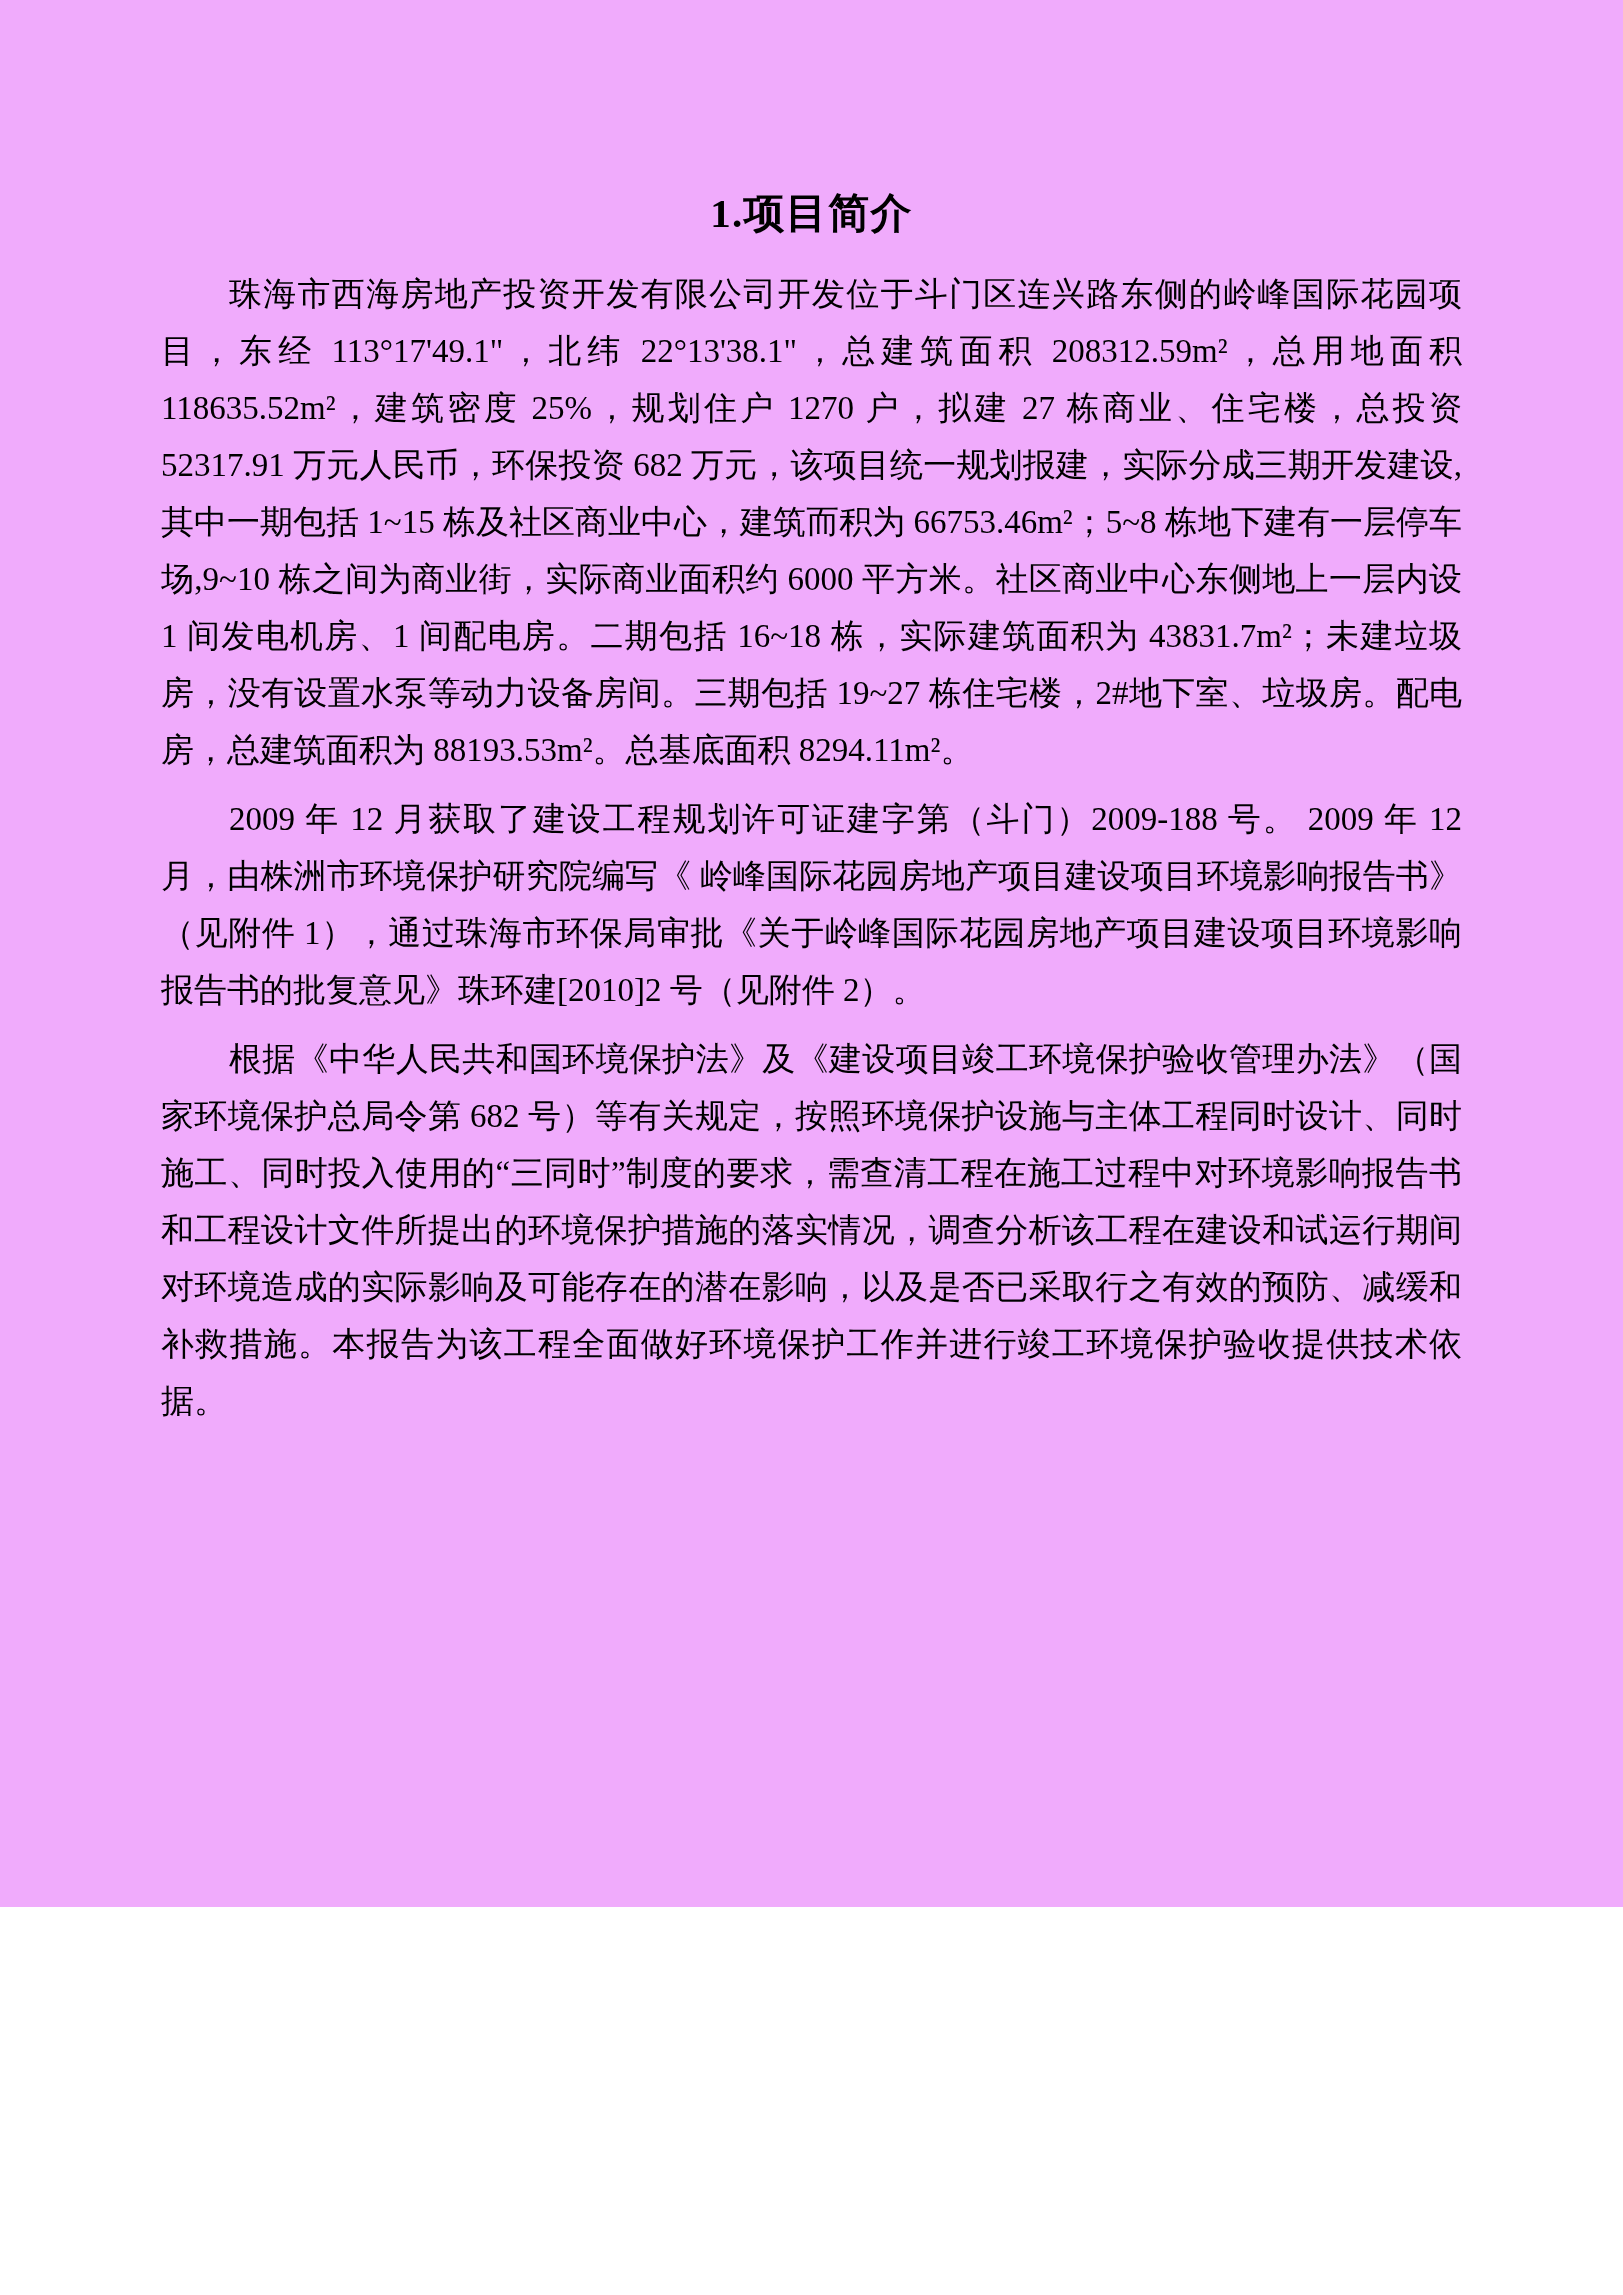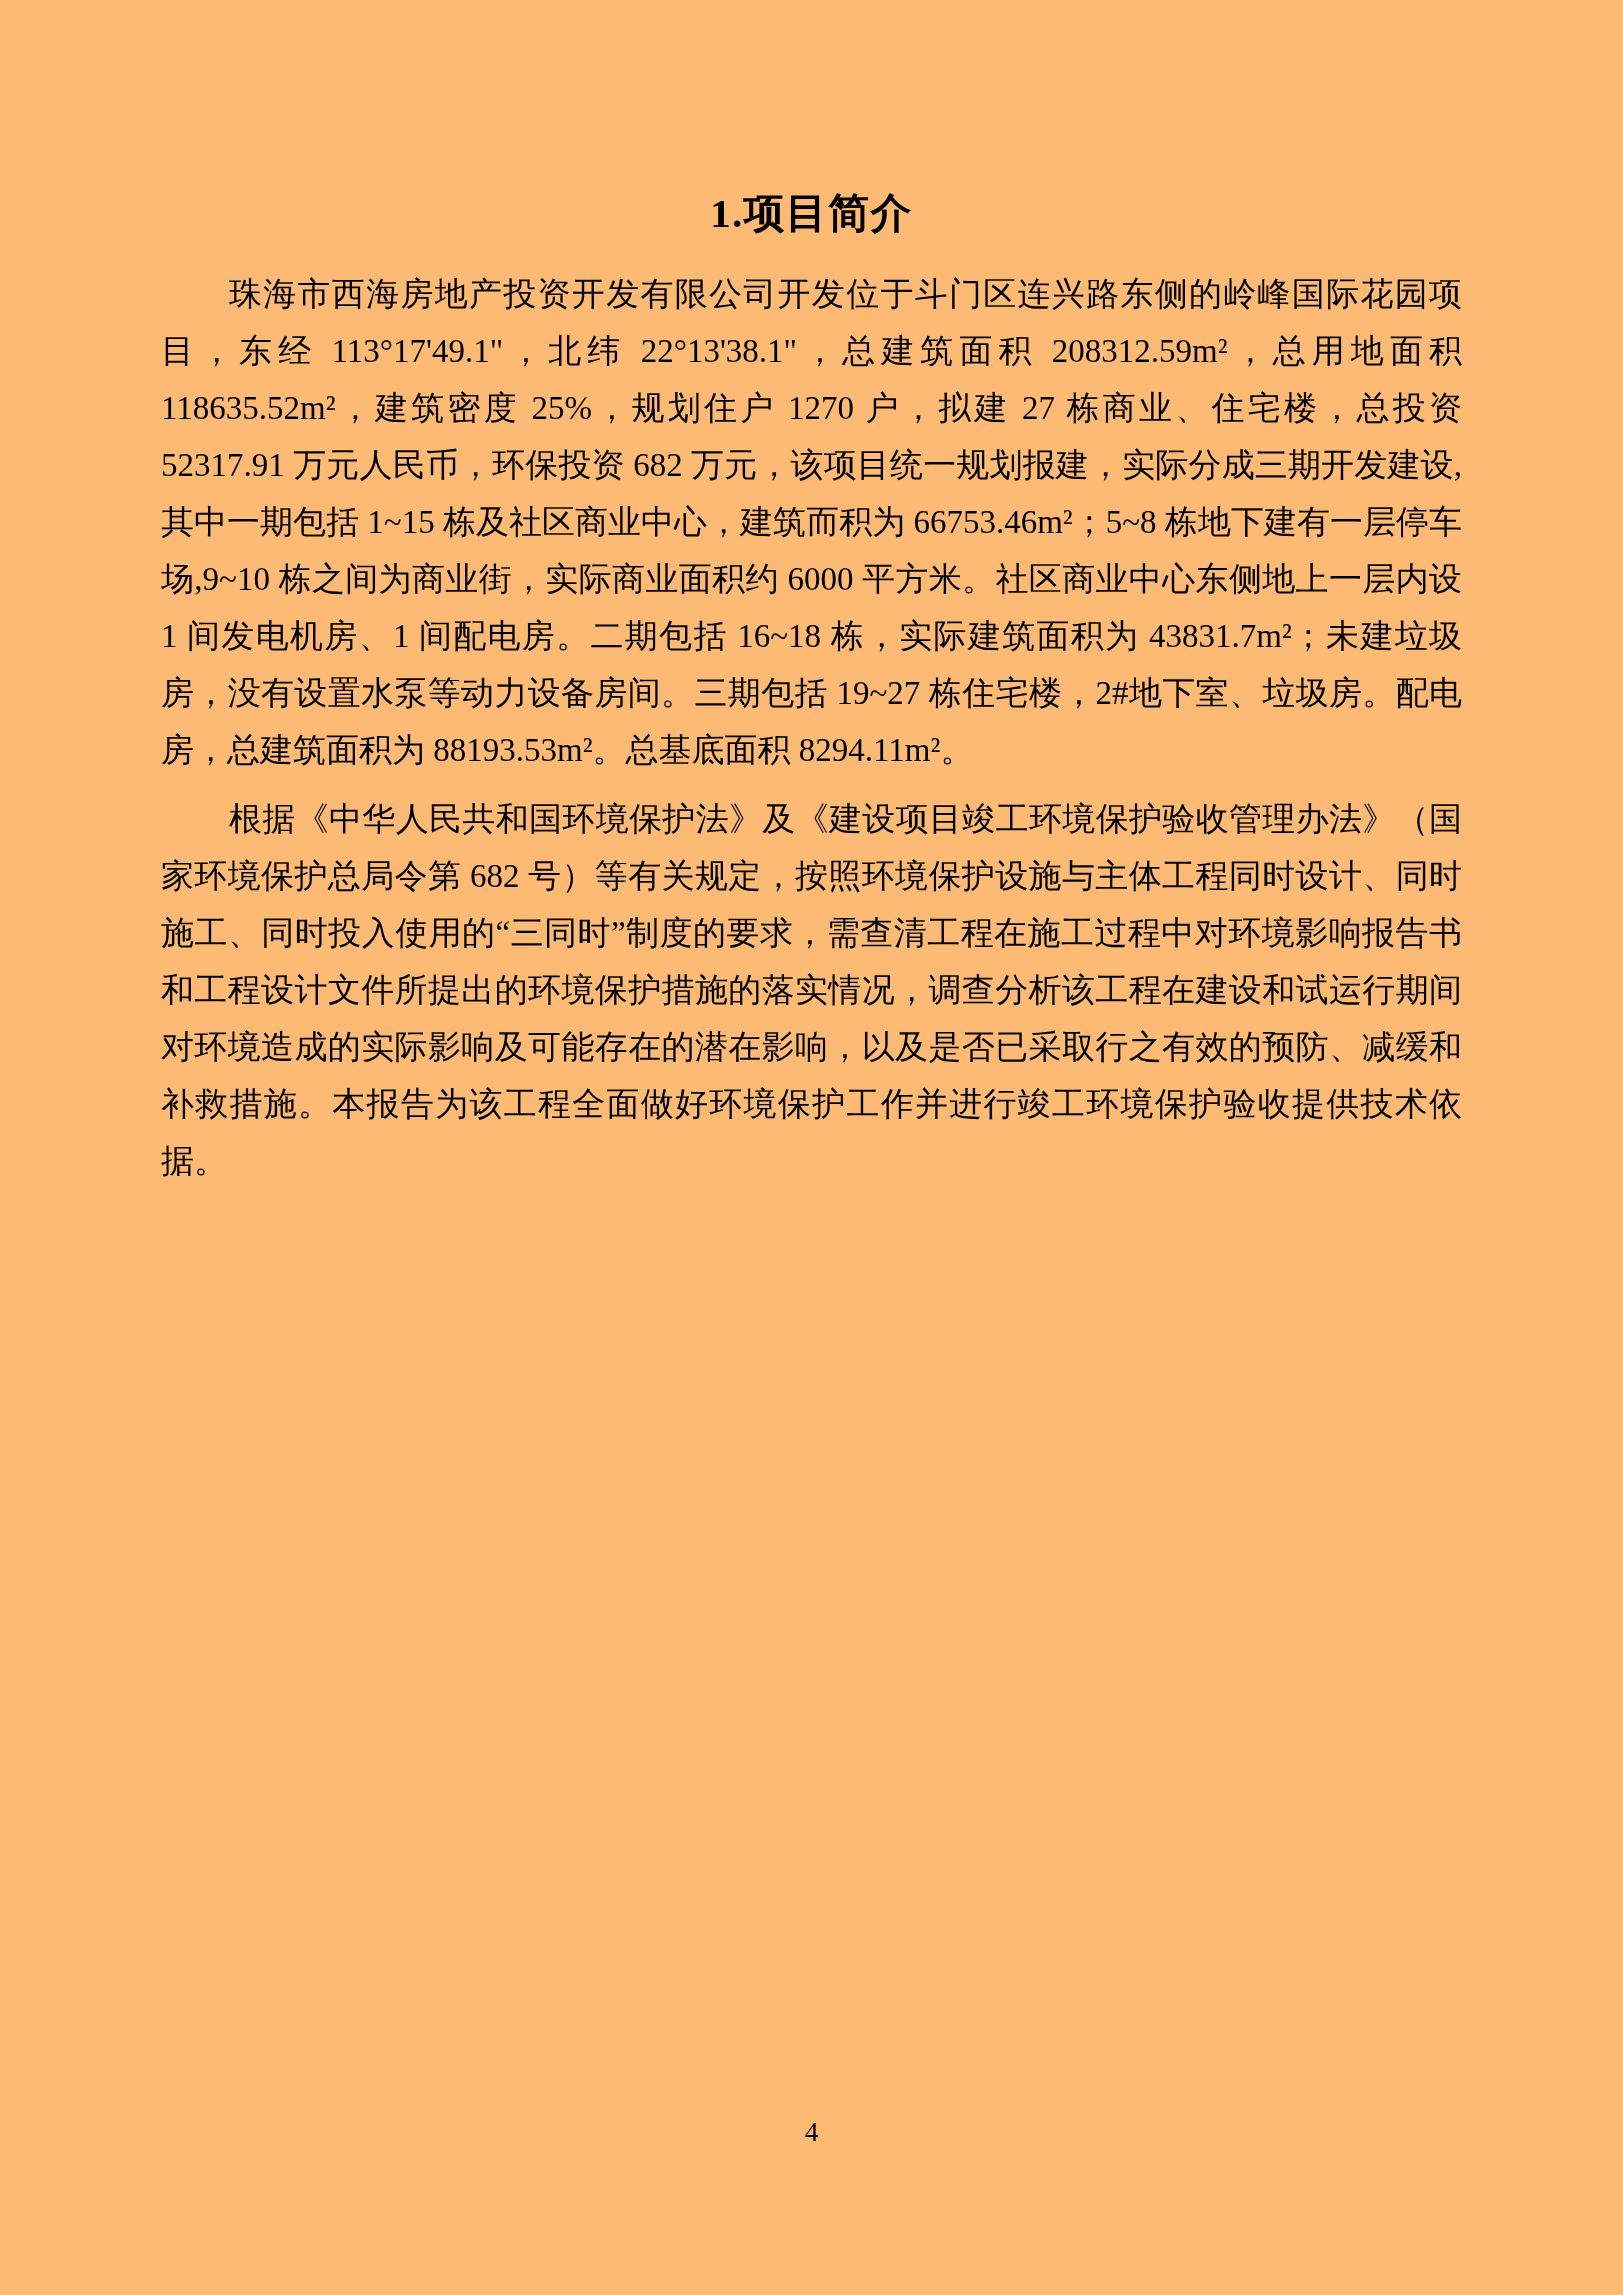--- a/index.html
+++ b/index.html
@@ -3,22 +3,22 @@
 <meta charset="utf-8">
 <style>
   html, body {
     margin: 0;
     padding: 0;
     background: #ffffff;
   }
   .page {
     position: relative;
     width: 1623px;
-    height: 2295px;
-    background: #fdba74;
+    height: 1907px;
+    background: #f0abfc;
     box-sizing: border-box;
     padding: 183px 149px 0 149px;
     font-family: "Liberation Serif", "DejaVu Serif", serif;
     color: #000000;
   }
   .doc-title {
     margin: 0 0 22px 0;
     font-size: 41px;
     line-height: 61px;
     font-weight: bold;
@@ -45,18 +45,19 @@
   }
 </style>
 </head>
 <body>
 
 <div class="page">
   <h1 class="doc-title">1.项目简介</h1>
 
   <div class="doc-body">
     <p>珠海市西海房地产投资开发有限公司开发位于斗门区连兴路东侧的岭峰国际花园项目，东经 113°17'49.1"，北纬 22°13'38.1"，总建筑面积 208312.59m²，总用地面积 118635.52m²，建筑密度 25%，规划住户 1270 户，拟建 27 栋商业、住宅楼，总投资 52317.91 万元人民币，环保投资 682 万元，该项目统一规划报建，实际分成三期开发建设,其中一期包括 1~15 栋及社区商业中心，建筑而积为 66753.46m²；5~8 栋地下建有一层停车场,9~10 栋之间为商业街，实际商业面积约 6000 平方米。社区商业中心东侧地上一层内设 1 间发电机房、1 间配电房。二期包括 16~18 栋，实际建筑面积为 43831.7m²；未建垃圾房，没有设置水泵等动力设备房间。三期包括 19~27 栋住宅楼，2#地下室、垃圾房。配电房，总建筑面积为 88193.53m²。总基底面积 8294.11m²。</p>
+    <p>2009 年 12 月获取了建设工程规划许可证建字第（斗门）2009-188 号。 2009 年 12 月，由株洲市环境保护研究院编写《 岭峰国际花园房地产项目建设项目环境影响报告书》（见附件 1），通过珠海市环保局审批《关于岭峰国际花园房地产项目建设项目环境影响报告书的批复意见》珠环建[2010]2 号（见附件 2）。</p>
     <p>根据《中华人民共和国环境保护法》及《建设项目竣工环境保护验收管理办法》（国家环境保护总局令第 682 号）等有关规定，按照环境保护设施与主体工程同时设计、同时施工、同时投入使用的“三同时”制度的要求，需查清工程在施工过程中对环境影响报告书和工程设计文件所提出的环境保护措施的落实情况，调查分析该工程在建设和试运行期间对环境造成的实际影响及可能存在的潜在影响，以及是否已采取行之有效的预防、减缓和补救措施。本报告为该工程全面做好环境保护工作并进行竣工环境保护验收提供技术依据。</p>
   </div>
 
   <div class="page-number">4</div>
 </div>
 
 
 </body></html>

